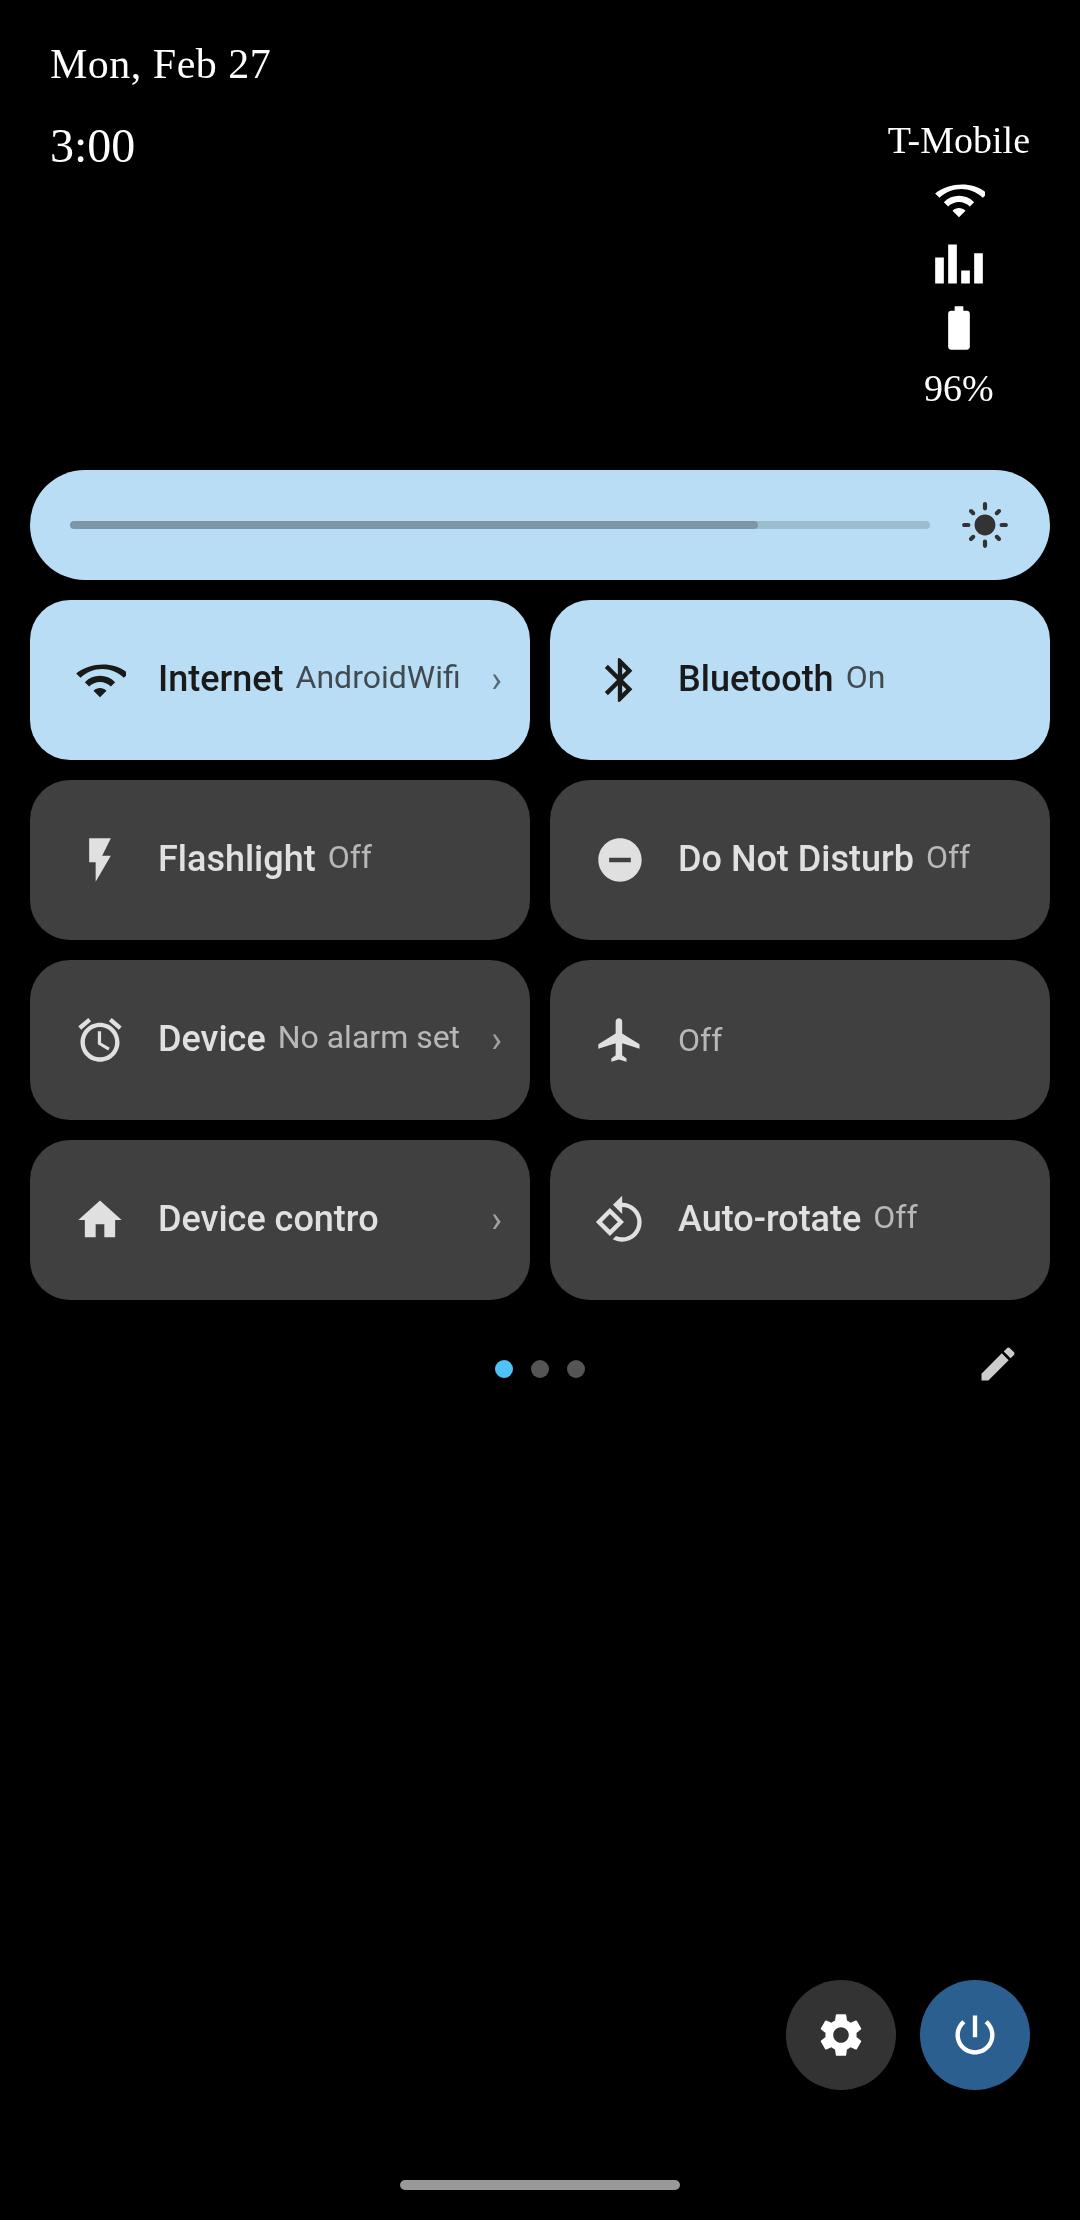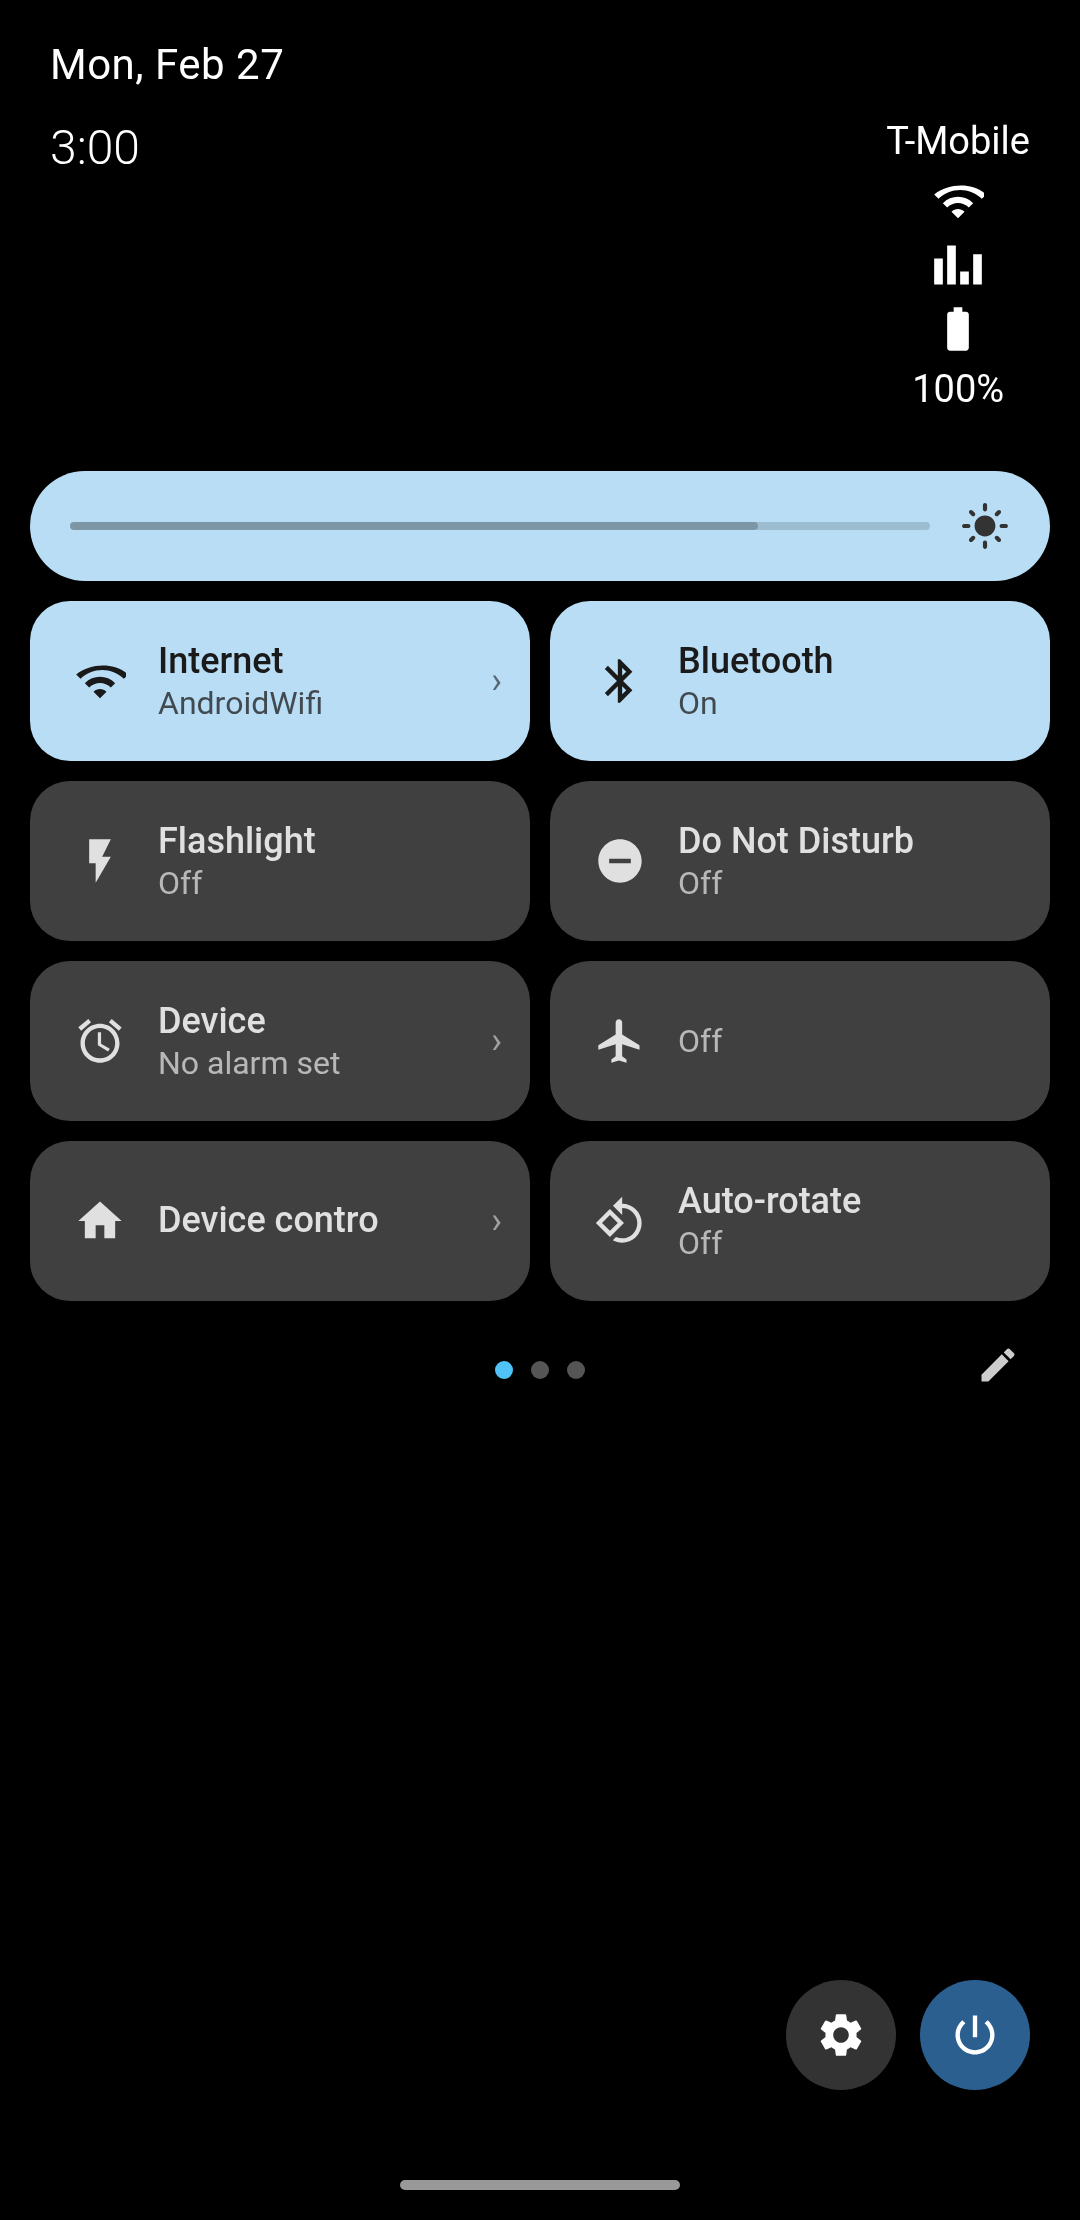--- a/index.html
+++ b/index.html
@@ -13,20 +13,21 @@
       min-height: 2220px;
       position: relative;
       overflow: hidden;
     }
 
     .status-bar {
       padding: 40px 50px 20px;
       display: flex;
       flex-direction: column;
       gap: 30px;
+      font-family: Liberation Serif, serif;
     }
 
     .date-row {
       font-size: 42px;
       font-weight: 400;
       letter-spacing: 0.5px;
     }
 
     .time-carrier-row {
       display: flex;
@@ -113,22 +114,22 @@
       font-size: 48px;
       flex-shrink: 0;
       width: 60px;
       display: flex;
       align-items: center;
       justify-content: center;
     }
 
     .tile-text {
       display: flex;
-      flex-direction: column;
-      gap: 1px;
+      flex-direction: row;
+      gap: 12px;
     }
 
     .tile-title {
       font-size: 36px;
       font-weight: 500;
       line-height: 1.2;
     }
 
     .tile-subtitle {
       font-size: 32px;
@@ -240,21 +241,21 @@
         <path d="M1 9l2 2c5.5-5.5 14.5-5.5 20 0l2-2C19 3.5 8 3.5 1 9zm8 8l3 3 3-3c-1.7-1.7-4.3-1.7-6 0zm-4-4l2 2c2.8-2.8 7.2-2.8 10 0l2-2C15.1 9.1 8.9 9.1 5 13z"></path>
       </svg>
 
       <svg class="svg-icon" viewBox="0 0 24 24" fill="white">
         <path d="M1 21h4V9H1v12zm6 0h4V3H7v18zm6 0h4v-6h-4v6zm6-14v14h4V7h-4z"></path>
       </svg>
 
       <svg class="svg-icon" viewBox="0 0 24 24" fill="white">
         <path d="M15.67 4H14V2h-4v2H8.33C7.6 4 7 4.6 7 5.33v15.33C7 21.4 7.6 22 8.33 22h7.33C16.4 22 17 21.4 17 20.67V5.33C17 4.6 16.4 4 15.67 4z"></path>
       </svg>
-      <span>100%</span>
+      <span>96%</span>
     </div>
   </div>
 </div>
 
 <div class="quick-settings">
 
   <div class="brightness-row">
     <div class="brightness-track">
       <div class="brightness-fill"></div>
     </div>

